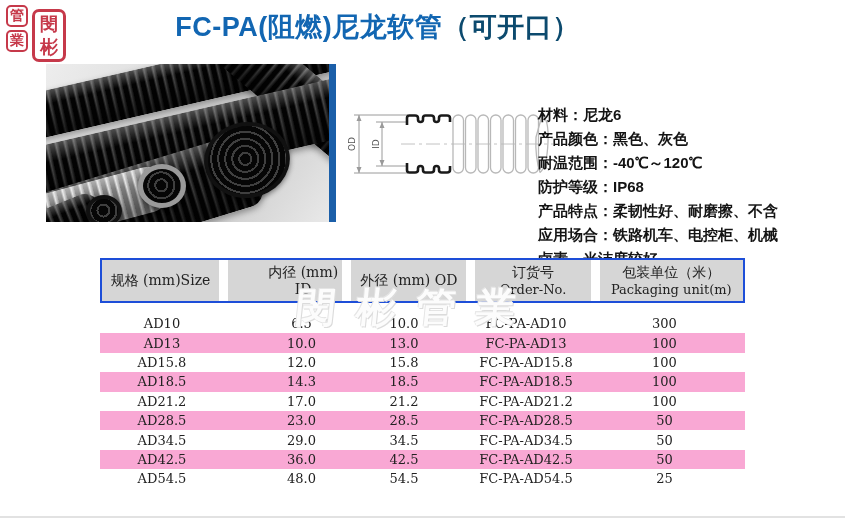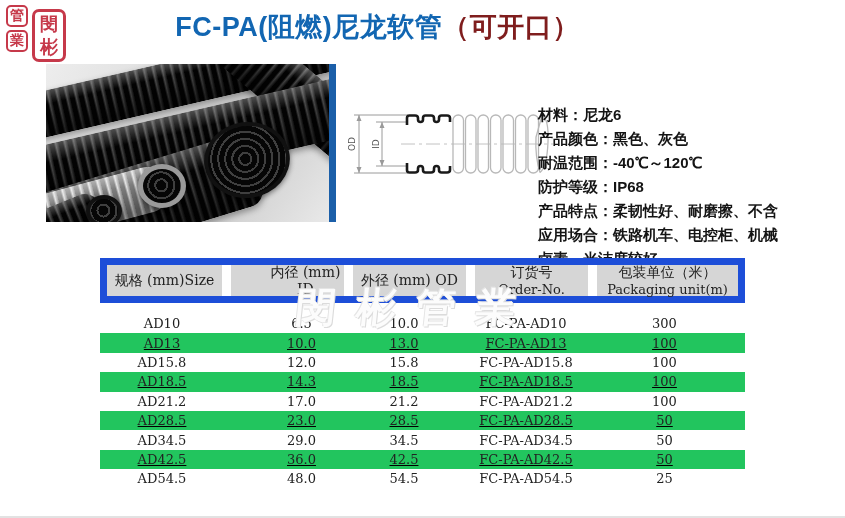--- a/index.html
+++ b/index.html
@@ -27,21 +27,21 @@
     font-family:"DejaVu Serif", serif;
   }
 
   
   .title {
     position:absolute; top:9px; left:0; width:845px; text-align:center;
     transform:translateX(-45px);
     font-size:27px; font-weight:bold; letter-spacing:0.5px; white-space:nowrap;
   }
   .title-main { color:#1266b2; }
-  .title-suffix { color:#7f1d1d; }
+  .title-suffix { color:#0c4a6e; }
 
   
   .photo {
     position:absolute; left:46px; top:64px; width:284px; height:158px;
     background:linear-gradient(125deg,#ededed 0%,#d9d9d9 45%,#cfcfcf 70%,#e9e9e9 100%);
     overflow:hidden;
   }
   .tube {
     position:absolute; border-radius:16px;
     background:
@@ -69,32 +69,32 @@
 
   
   .specs {
     position:absolute; left:538px; top:55px; width:300px;
     font-weight:bold; font-size:15px; line-height:24px; color:#141414;margin-top:48px;
   }
 
   
   .spec-table { position:absolute; left:100px; top:258px; width:645px; font-family:"DejaVu Serif","Liberation Serif",serif; }
   .thead {
-    display:flex; gap:9px; height:45px; border:7px solid #1d4ed8; background:#fff;
+    display:flex; gap:9px; height:45px; border:2px solid #1d4ed8; background:#fff;
   }
   .hcell {
     background:#d6d6d6; display:flex; flex-direction:column;
     align-items:center; justify-content:center; color:#222;
     font-size:14px; line-height:17px; text-align:center;
   }
   .hcell .h2 { font-size:13px; }
   .hcell .h2:empty { display:none; }
   .tbody { margin-top:11px; }
   .trow { display:flex; height:19.4px; }
-  .trow.alt { background:#22c55e;text-decoration:underline; }
+  .trow.alt { background:#f9a8d4; }
   .tcell {
     display:flex; align-items:center; justify-content:center;
     font-size:13px; color:#222; white-space:nowrap;
   }
   .c0 { width:124px; } .c1 { width:119px;padding-left:36px; } .c2 { width:122px; }
   .c3 { width:122px;justify-content:center; } .c4 { width:155px; }
   .hcell.c0 { width:124px; } .hcell.c1 { width:119px; } .hcell.c2 { width:122px;text-align:center; }
   .hcell.c3 { width:122px; } .hcell.c4 { width:152px; }
 
   

